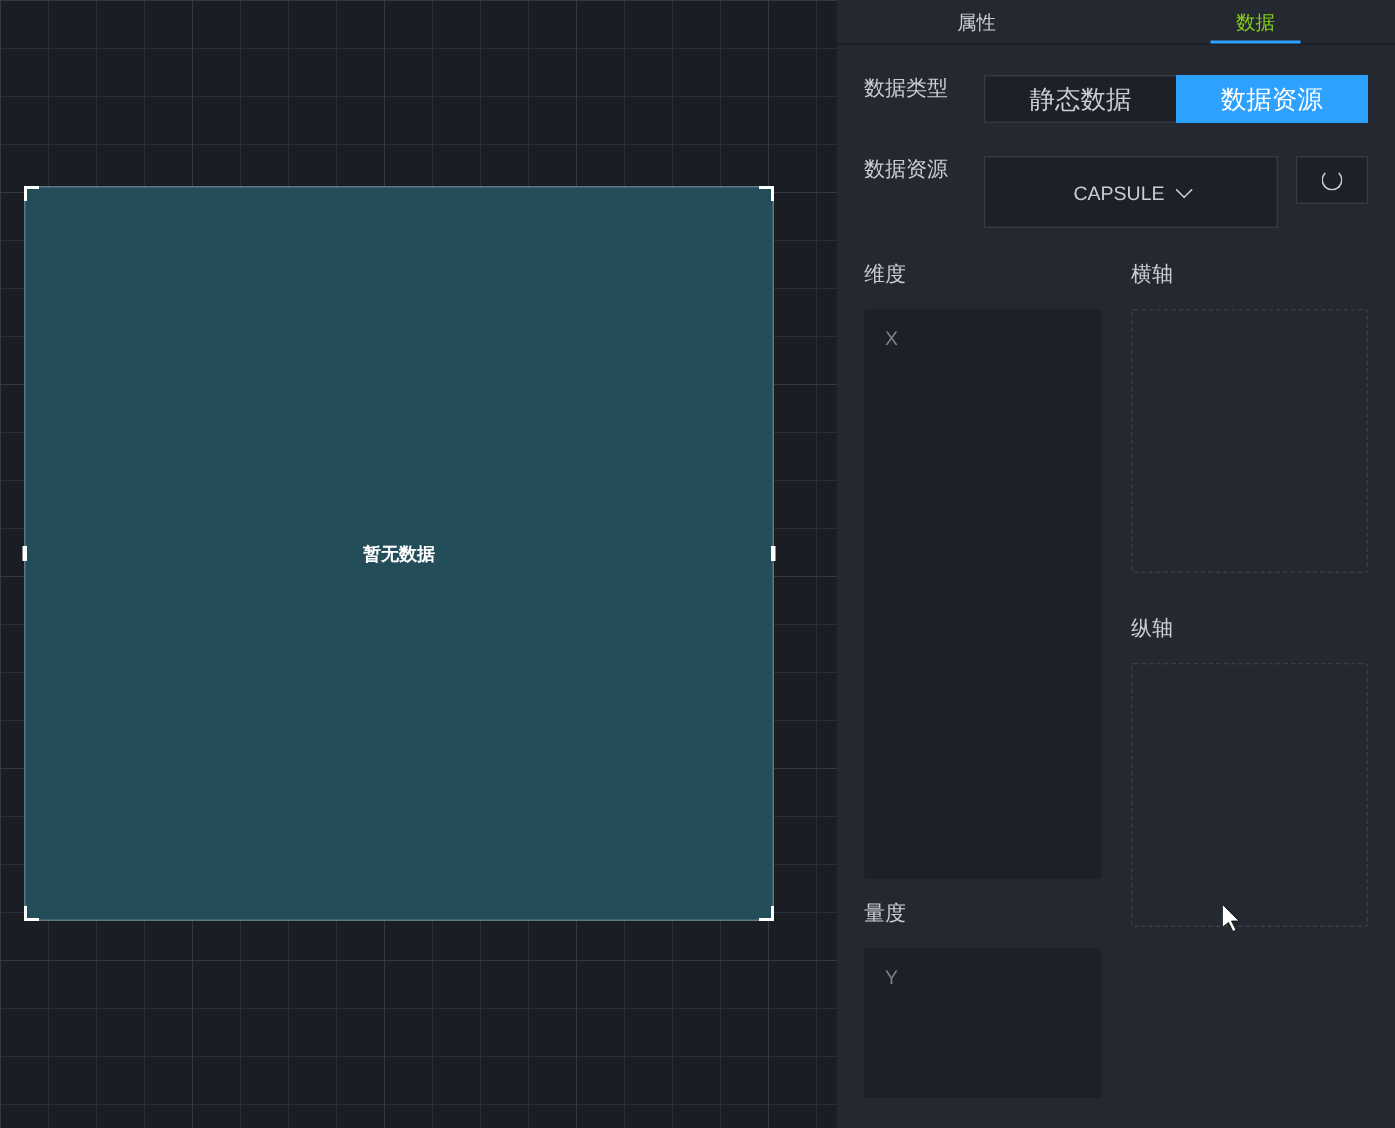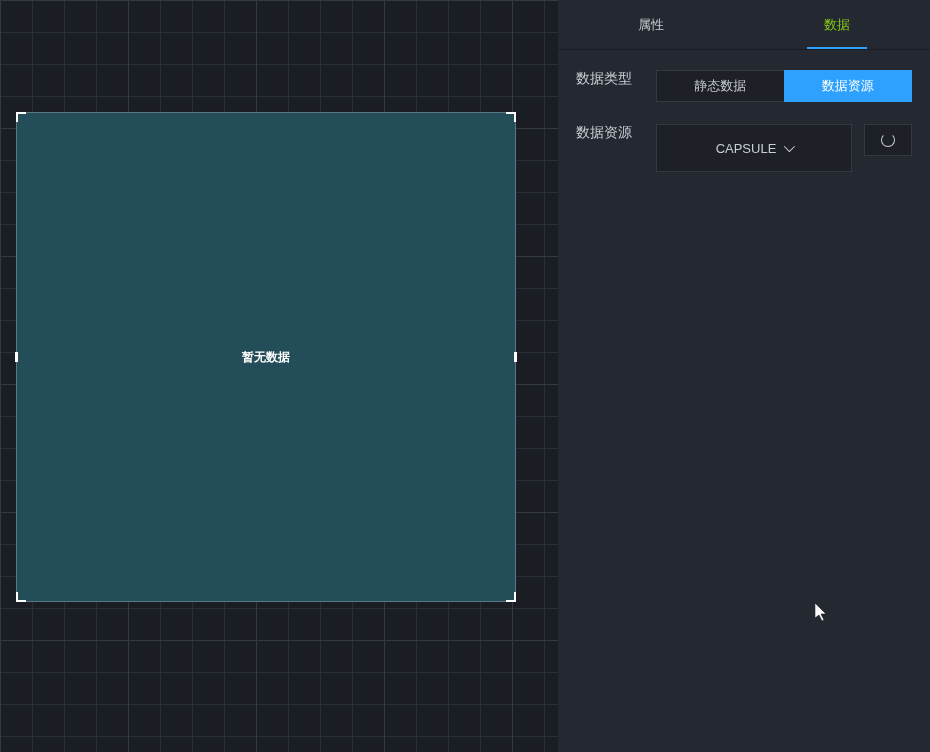--- a/index.html
+++ b/index.html
@@ -32,21 +32,21 @@
       inset: 0;
       background-image: 
         linear-gradient(#34383f 1px, transparent 1px),
         linear-gradient(90deg, #34383f 1px, transparent 1px);
       background-size: 128px 128px;
       pointer-events: none;
     }
     .canvas-element {
       position: absolute;
       left: 16px;
-      top: 112px;
+      top: 124px;
       width: 500px;
       height: 490px;
       background: #234d59;
       border: 1px solid rgba(255,255,255,0.25);
       display: flex;
       align-items: center;
       justify-content: center;
       color: #ffffff;
       font-size: 12px;
       font-weight: bold;
@@ -133,21 +133,21 @@
     .toggle-group {
       display: flex;
       flex: 1;
     }
     .toggle-btn {
       flex: 1;
       height: 32px;
       display: flex;
       align-items: center;
       justify-content: center;
-      font-size: 13px;
+      font-size: 17px;
       background: #1d2026;
       border: 1px solid #34383f;
       color: #c9cdd4;
       cursor: pointer;
     }
     .toggle-btn.active {
       background: #2ea1ff;
       color: #ffffff;
       border-color: #2ea1ff;
     }
@@ -269,20 +269,39 @@
     <div class="row">
       <div class="row-label">数据资源</div>
       <div class="select-box">
         <span>CAPSULE</span>
         <span class="chevron"></span>
       </div>
       <div class="refresh-btn">
         <span class="refresh-icon"></span>
       </div>
     </div>
+    <div class="columns">
+      <div class="col">
+        <div class="col-title">维度</div>
+        <div class="field-box tall">
+          <span>X</span>
+        </div>
+        <div style="height:14px"></div>
+        <div class="col-title">量度</div>
+        <div class="field-box" style="height:100px">
+          <span>Y</span>
+        </div>
+      </div>
+      <div class="col">
+        <div class="col-title">横轴</div>
+        <div class="dropzone"></div>
+        <div class="col-title">纵轴</div>
+        <div class="dropzone"></div>
+      </div>
+    </div>
   </div>
 </div>
 
 <div class="cursor-arrow">
   <svg width="16" height="20" viewBox="0 0 16 20">
     <path d="M0,0 L0,15 L4,12 L7,18 L9,17 L6,11 L11,11 Z" fill="#ffffff" stroke="#000000" stroke-width="0.5"></path>
   </svg>
 </div>
 
 </body></html>

